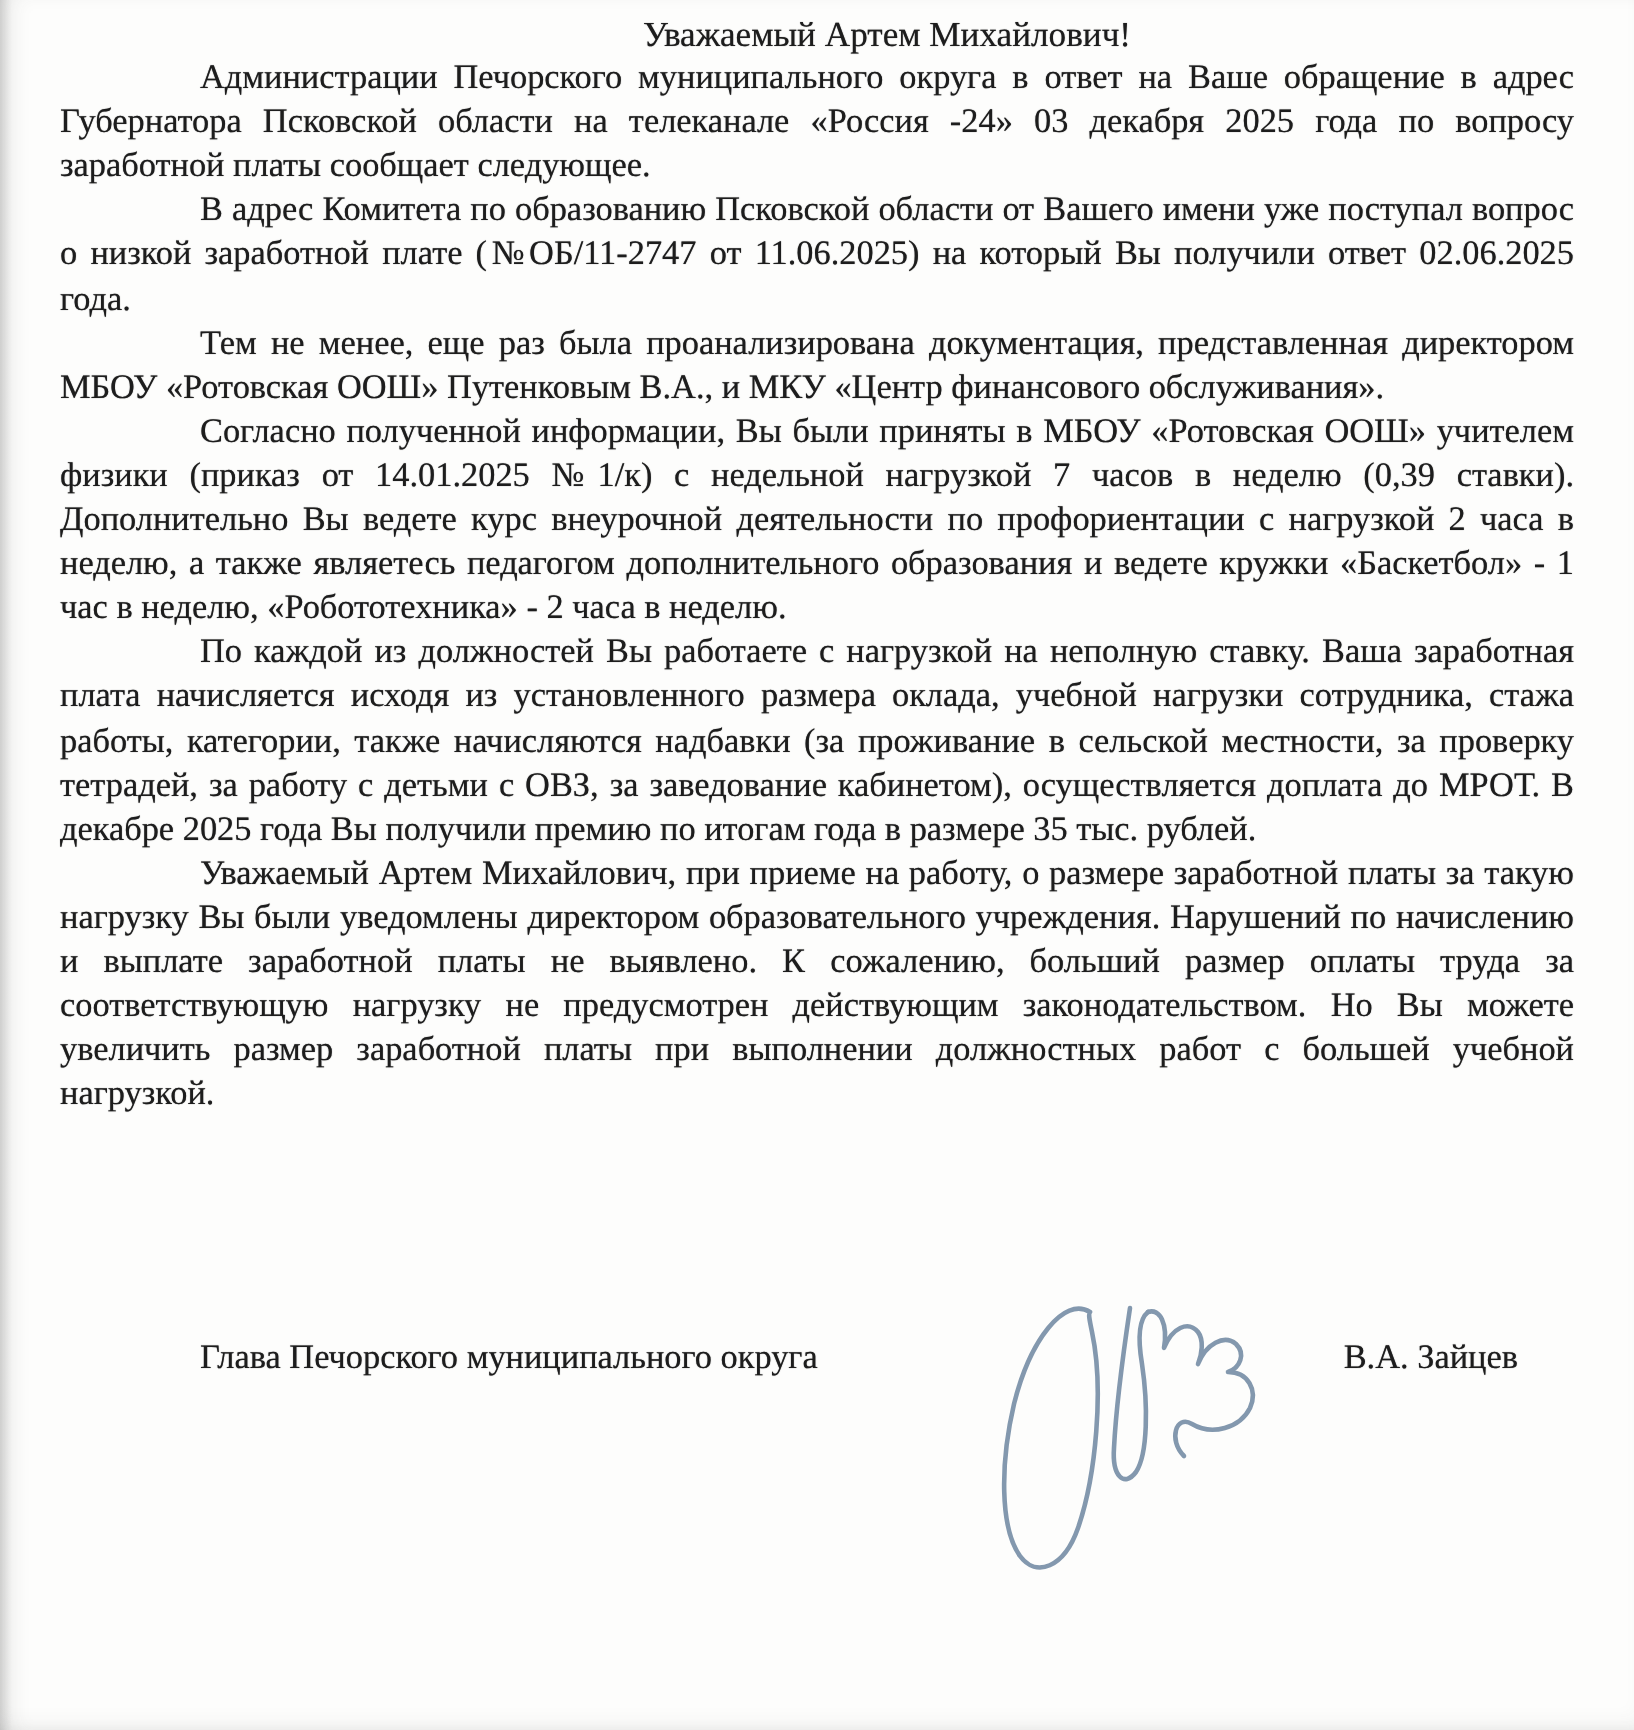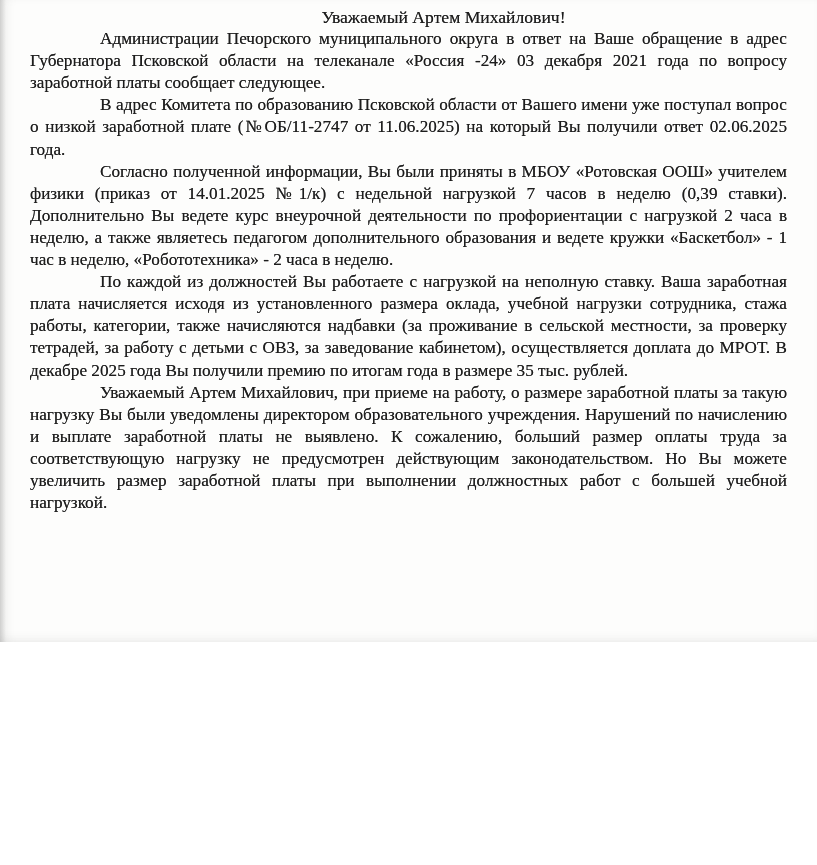--- a/index.html
+++ b/index.html
@@ -3,21 +3,21 @@
 <meta charset="utf-8">
 <style>
   html, body {
     margin: 0;
     padding: 0;
     background: #ffffff;
   }
   .page {
     position: relative;
     width: 817px;
-    height: 642px;
+    height: 865px;
     background: #fdfdfc;
     overflow: hidden;
     font-family: "Liberation Serif", "DejaVu Serif", serif;
     color: #1d1d1d;
     box-shadow: inset 10px 0 14px -10px rgba(60,60,60,0.25),
                 inset 0 -8px 14px -10px rgba(60,60,60,0.15);
   }
   
   .page::before {
     content: "";
@@ -77,22 +77,23 @@
     pointer-events: none;
   }
 </style>
 </head>
 <body>
 
 <div class="page">
 
   <div class="letter-body">
     <p class="salutation">Уважаемый Артем Михайлович!</p>
-    <p>Администрации Печорского муниципального округа в ответ на Ваше обращение в адрес Губернатора Псковской области на телеканале «Россия -24» 03 декабря 2021 года по вопросу заработной платы сообщает следующее.</p>
+    <p>Администрации Печорского муниципального округа в ответ на Ваше обращение в адрес Губернатора Псковской области на телеканале «Россия -24» 03 декабря 2025 года по вопросу заработной платы сообщает следующее.</p>
     <p>В адрес Комитета по образованию Псковской области от Вашего имени уже поступал вопрос о низкой заработной плате (№ОБ/11-2747 от 11.06.2025) на который Вы получили ответ 02.06.2025 года.</p>
+    <p>Тем не менее, еще раз была проанализирована документация, представленная директором МБОУ «Ротовская ООШ» Путенковым В.А., и МКУ «Центр финансового обслуживания».</p>
     <p>Согласно полученной информации, Вы были приняты в МБОУ «Ротовская ООШ» учителем физики (приказ от 14.01.2025 №1/к) с недельной нагрузкой 7 часов в неделю (0,39 ставки). Дополнительно Вы ведете курс внеурочной деятельности по профориентации с нагрузкой 2 часа в неделю, а также являетесь педагогом дополнительного образования и ведете кружки «Баскетбол» - 1 час в неделю, «Робототехника» - 2 часа в неделю.</p>
     <p>По каждой из должностей Вы работаете с нагрузкой на неполную ставку. Ваша заработная плата начисляется исходя из установленного размера оклада, учебной нагрузки сотрудника, стажа работы, категории, также начисляются надбавки (за проживание в сельской местности, за проверку тетрадей, за работу с детьми с ОВЗ, за заведование кабинетом), осуществляется доплата до МРОТ. В декабре 2025 года Вы получили премию по итогам года в размере 35 тыс. рублей.</p>
     <p>Уважаемый Артем Михайлович, при приеме на работу, о размере заработной платы за такую нагрузку Вы были уведомлены директором образовательного учреждения. Нарушений по начислению и выплате заработной платы не выявлено. К сожалению, больший размер оплаты труда за соответствующую нагрузку не предусмотрен действующим законодательством. Но Вы можете увеличить размер заработной платы при выполнении должностных работ с большей учебной нагрузкой.</p>
   </div>
 
   <div class="signature-row">
     <span class="signer-title">Глава Печорского муниципального округа</span>
     <span class="signer-name">В.А. Зайцев</span>
   </div>
 

